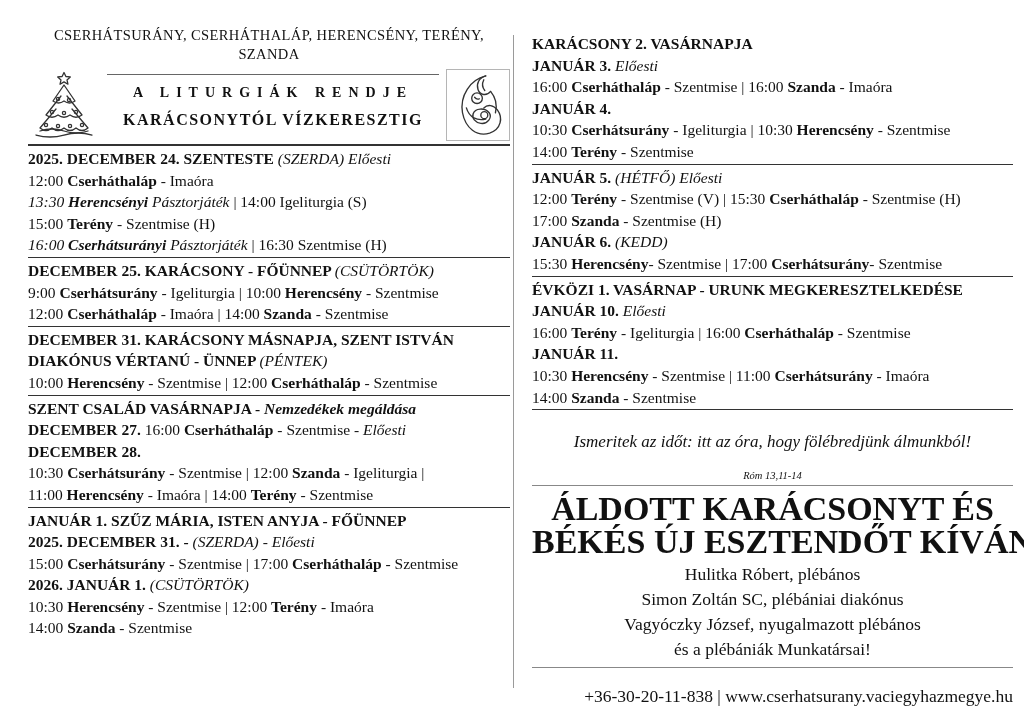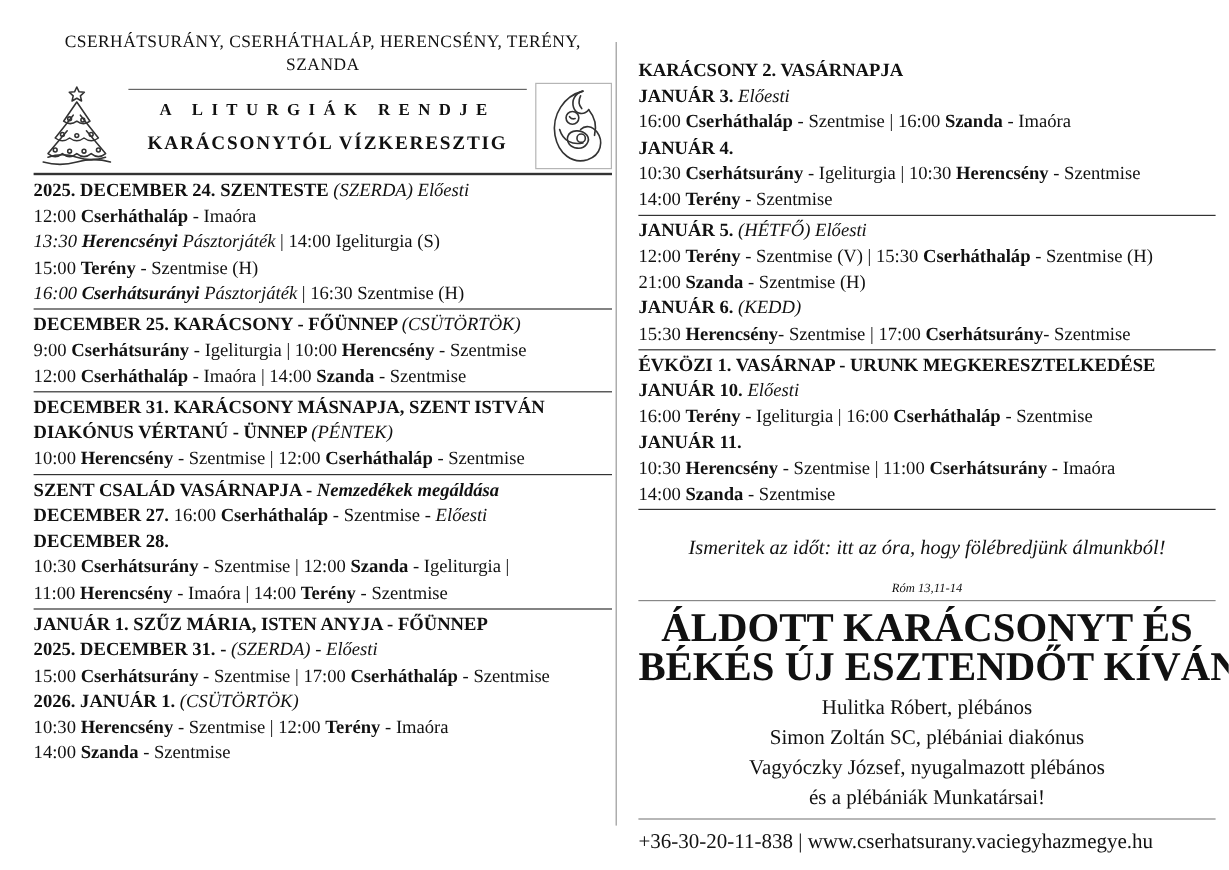--- a/index.html
+++ b/index.html
@@ -3,21 +3,21 @@
 <meta charset="utf-8">
 <style>
   html,body { margin:0; padding:0; background:#ffffff; }
   .page {
     position:relative; width:1024px; height:725px; background:#fff;
     color:#111; font-family:"Liberation Serif","DejaVu Serif",serif;
     overflow:hidden;
     border-radius:10px;
   }
   .col-left  { position:absolute; left:28px;  top:26px; width:482px; }
-  .col-right { position:absolute; left:532px; top:46px; width:481px; }
+  .col-right { position:absolute; left:532px; top:31px; width:481px; }
   .vdivider  { position:absolute; left:513px; top:35px; width:1px; height:653px; background:#9a9a9a; }
 
   
   .cities { margin:0 0 5px; text-align:center; font-size:14.5px; letter-spacing:.4px; line-height:19px; }
   .header-row { display:flex; align-items:stretch; }
   .tree-wrap { flex:0 0 auto; width:72px; height:70px; }
   .title-mid { flex:1 1 auto; text-align:center; padding:0 3px; }
   .title-topline { border-top:1.2px solid #666; margin:5px 4px 4px; }
   .title1 { margin:0; font-weight:bold; font-size:14px; letter-spacing:7px; line-height:27px; white-space:nowrap; }
   .title2 { margin:0; font-weight:bold; font-size:16px; letter-spacing:1.5px; line-height:28px; white-space:nowrap; }
@@ -35,21 +35,21 @@
   .sm { font-size:13px; }
 
   
   .quote { text-align:center; padding:5px 0 3px; border-bottom:1.2px solid #888; }
   .quote-text { margin:16px; font-weight:normal; font-style:italic; font-size:17px; line-height:22px; white-space:nowrap; }
   .quote-ref  { margin:0; font-style:italic; font-size:10.5px; line-height:13px; }
   .greet { text-align:center; padding-top:6px; }
   .greet-line { margin:0; font-weight:bold; font-size:34px; line-height:33px; white-space:nowrap; }
   .signatories { padding-top:4px; }
   .signatory { margin:0; text-align:center; font-size:17.5px; line-height:25px; }
-  .footer { margin-top:5px; border-top:1.2px solid #888; padding-top:6px; text-align:left; font-size:17.5px; line-height:24px; }
+  .footer { margin-top:5px; border-top:1.2px solid #888; padding-top:16px; text-align:right; font-size:17.5px; line-height:24px; }
 
   svg { display:block; }
 </style>
 </head>
 <body>
 
 <div class="page">
 
   <div class="vdivider"></div>
 
@@ -147,21 +147,21 @@
           <p class="line"><span class="b ">KARÁCSONY 2. VASÁRNAPJA</span></p>
           <p class="line"><span class="b ">JANUÁR 3. </span><span class="i ">Előesti</span></p>
           <p class="line"><span class="">16:00 </span><span class="b ">Cserháthaláp</span><span class=""> - Szentmise | 16:00 </span><span class="b ">Szanda</span><span class=""> - Imaóra</span></p>
           <p class="line"><span class="b ">JANUÁR 4.</span></p>
           <p class="line"><span class="">10:30 </span><span class="b ">Cserhátsurány</span><span class=""> - Igeliturgia | 10:30 </span><span class="b ">Herencsény</span><span class=""> - Szentmise</span></p>
           <p class="line"><span class="">14:00 </span><span class="b ">Terény</span><span class=""> - Szentmise</span></p>
         </div>
         <div class="section">
           <p class="line"><span class="b ">JANUÁR 5. </span><span class="i ">(HÉTFŐ) Előesti</span></p>
           <p class="line"><span class="">12:00 </span><span class="b ">Terény</span><span class=""> - Szentmise (V) | 15:30 </span><span class="b ">Cserháthaláp</span><span class=""> - Szentmise (H)</span></p>
-          <p class="line"><span class="">21:00 </span><span class="b ">Szanda</span><span class=""> - Szentmise (H)</span></p>
+          <p class="line"><span class="">17:00 </span><span class="b ">Szanda</span><span class=""> - Szentmise (H)</span></p>
           <p class="line"><span class="b ">JANUÁR 6. </span><span class="i ">(KEDD)</span></p>
           <p class="line"><span class="">15:30 </span><span class="b ">Herencsény</span><span class="">- Szentmise | 17:00 </span><span class="b ">Cserhátsurány</span><span class="">- Szentmise</span></p>
         </div>
         <div class="section">
           <p class="line"><span class="b ">ÉVKÖZI 1. VASÁRNAP - URUNK MEGKERESZTELKEDÉSE</span></p>
           <p class="line"><span class="b ">JANUÁR 10. </span><span class="i ">Előesti</span></p>
           <p class="line"><span class="">16:00 </span><span class="b ">Terény</span><span class=""> - Igeliturgia | 16:00 </span><span class="b ">Cserháthaláp</span><span class=""> - Szentmise</span></p>
           <p class="line"><span class="b ">JANUÁR 11.</span></p>
           <p class="line"><span class="">10:30 </span><span class="b ">Herencsény</span><span class=""> - Szentmise | 11:00 </span><span class="b ">Cserhátsurány</span><span class=""> - Imaóra</span></p>
           <p class="line"><span class="">14:00 </span><span class="b ">Szanda</span><span class=""> - Szentmise</span></p>

